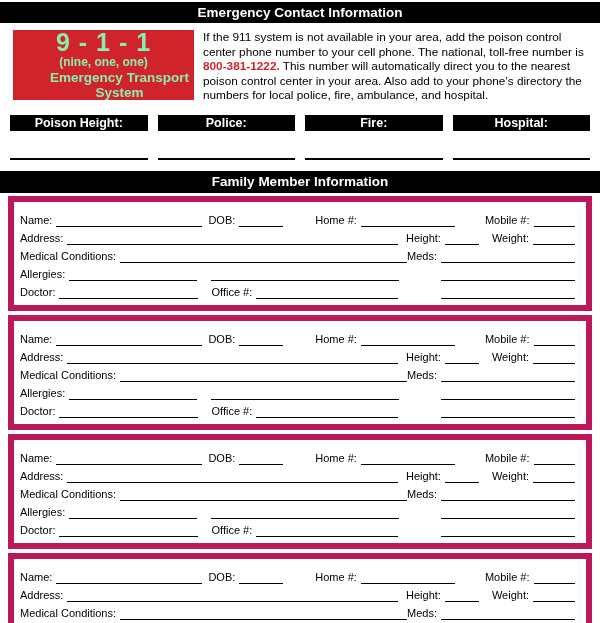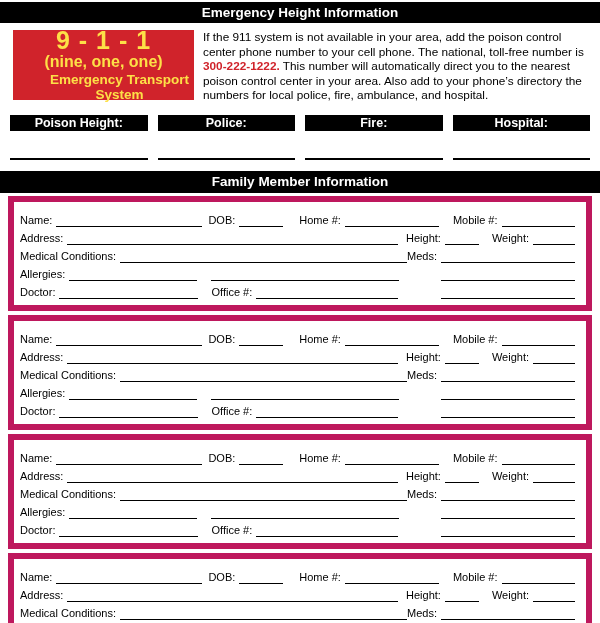--- a/index.html
+++ b/index.html
@@ -22,26 +22,26 @@
     font-weight: bold; font-size: 13.5px;
     height: 21px;
   }
   .bar.top { margin-top: 2px; }
   .bar.family { margin-top: 11px; height: 22px; }
 
   
   .intro { display: flex; margin: 7px 12px 0 13px; }
   .redbox {
     width: 181px; height: 70px; flex: none;
-    background: var(--accent); color: #fde047;
+    background: var(--accent); color: #86efac;
     display: flex; flex-direction: column; justify-content: center; align-items: center;
     text-align: center; line-height: 1.15;
   }
   .code { font-size: 25px; font-weight: bold; letter-spacing: 1px; line-height: 1.05; }
-  .code-sub { font-size: 16px; font-weight: bold; }
+  .code-sub { font-size: 12px; font-weight: bold; }
   .code-caption { font-size: 13.5px; font-weight: bold; padding-left: 32px; }
   .intro-text {
     flex: 1; margin-left: 9px;
     font-size: 11.8px; line-height: 14.5px;
   }
   .phone { color: var(--accent); font-weight: bold; }
 
   
   .contacts { display: flex; gap: 10px; margin: 12px 10px 0 10px; }
   .ccol { flex: 1; }
@@ -65,23 +65,23 @@
   .lbl { white-space: nowrap; line-height: 13px; }
   .line {
     border-bottom: 1px solid #000; height: 12px;
     margin-left: 4px; box-sizing: border-box;
   }
   .sp { flex: 1; }
   
   .w-name   { width: 146px; }
   .ml-dob   { margin-left: 6px; }
   .w-dob    { width: 44px; }
-  .ml-home  { margin-left: 16px; }
+  .ml-home  { margin-left: 32px; }
   .w-home   { width: 94px; }
-  .ml-mob   { margin-left: 14px; }
+  .ml-mob   { margin-left: 30px; }
   .w-mob    { flex: 1; margin-right: 5px; }
   
   .w-addr   { flex: 1; }
   .ml-hgt   { margin-left: 8px; }
   .w-hgt    { width: 34px; }
   .ml-wgt   { margin-left: 13px; }
   .w-wgt    { width: 42px; margin-right: 5px; }
   
   .w-med    { flex: 1; }
   .ml-meds  { margin-left: 0; }
@@ -92,32 +92,32 @@
   .w-cont   { width: 188px; }
   
   .w-doctor { width: 139px; }
   .ml-office{ margin-left: 13px; }
   .w-office { width: 142px; }
 </style>
 </head>
 <body>
 
 <div class="bar top">
-  <span>Emergency Height Information</span>
+  <span>Emergency Contact Information</span>
 </div>
 
 <div class="intro">
   <div class="redbox">
     <div class="code">9 - 1 - 1</div>
     <div class="code-sub">(nine, one, one)</div>
     <div class="code-caption">Emergency Transport System</div>
   </div>
   <div class="intro-text">
     <span>If the 911 system is not available in your area, add the poison control center phone number to your cell phone. The national, toll-free number is</span>
-    <span class="phone">300-222-1222.</span>
+    <span class="phone">800-381-1222.</span>
     <span>This number will automatically direct you to the nearest poison control center in your area. Also add to your phone’s directory the numbers for local police, fire, ambulance, and hospital.</span>
   </div>
 </div>
 
 <div class="contacts">
 
     <div class="ccol">
       <div class="cbox">Poison Height:</div>
       <div class="cline"></div>
     </div>

